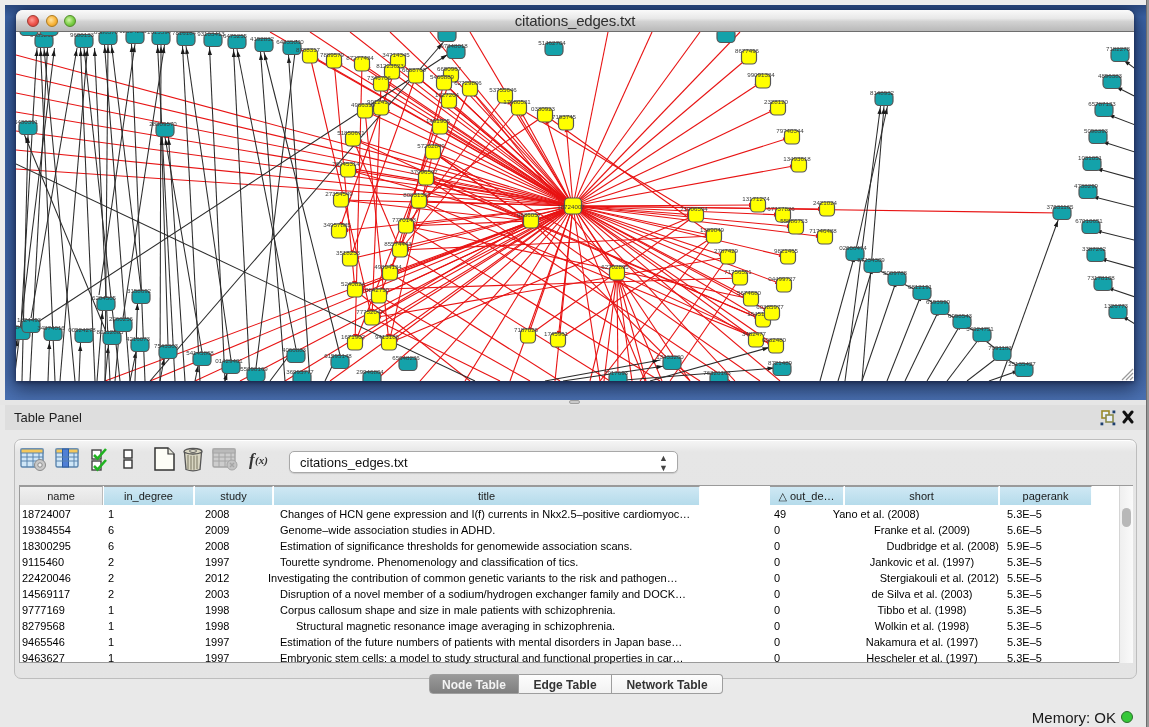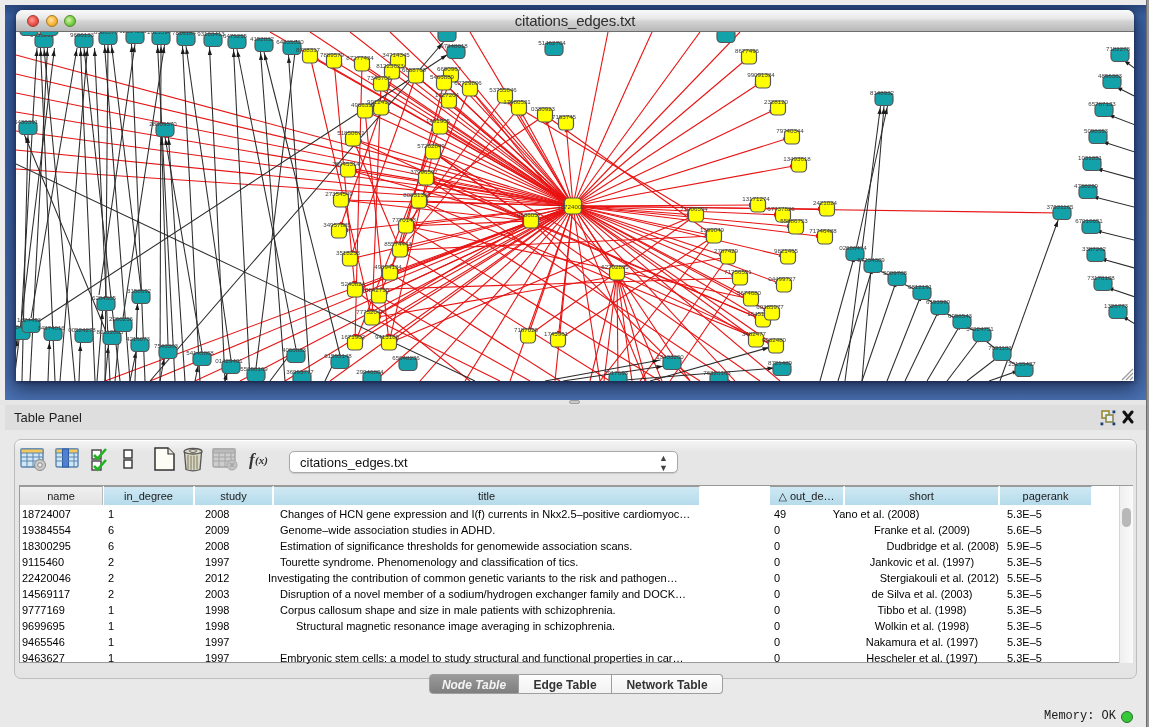--- a/index.html
+++ b/index.html
@@ -31,22 +31,22 @@
 .hc { position:absolute; top:486px; height:19px; background:linear-gradient(180deg,#cfe8f4,#b5dbeb); border-right:1px solid rgba(255,255,255,0.95);
   font-size:11px; color:#1a1a1a; text-align:center; line-height:19px; border-top:1px solid #9a9a9a;}
 .trow { position:absolute; left:0; width:1120px; height:16px; font-size:11px; color:#000; }
 .trow span { position:absolute; top:2px; white-space:nowrap; }
 #scrollbar { position:absolute; left:1119px; top:486px; width:14px; height:177px; background:linear-gradient(90deg,#efefef,#fafafa); border-left:1px solid #d5d5d5; }
 #thumb { position:absolute; left:2px; top:22px; width:9px; height:19px; background:#b8b8b8; border-radius:5px; }
 #tabs { position:absolute; left:429px; top:674px; height:20px; display:flex; font-size:12px; font-weight:bold; }
 .tab { height:20px; line-height:20px; text-align:center; border:1px solid #9e9e9e; border-left:none; background:linear-gradient(180deg,#fdfdfd,#f2f2f2); color:#333; }
 .tab.first { border-left:1px solid #9e9e9e; border-radius:4px 0 0 4px; }
 .tab.last { border-radius:0 4px 4px 0; }
-.tab.sel { background:linear-gradient(180deg,#9a9a9a,#7f7f7f); color:#f4f4f4;font-style:italic; }
-#memory { position:absolute; right:33px; top:709px; font-size:12px; color:#1a1a1a;font-family:Liberation Mono, monospace; }
+.tab.sel { background:linear-gradient(180deg,#9a9a9a,#7f7f7f); color:#f4f4f4; }
+#memory { position:absolute; right:33px; top:709px; font-size:15px; color:#1a1a1a; }
 #memdot { position:absolute; left:1121px; top:711px; width:12px; height:12px; border-radius:50%; background:#35c838; border:1.5px solid #2c6e2c; }
 </style></head>
 <body>
 <div id="app">
 <div id="mdi">
 <div id="win">
  <div id="canvas"></div>
  <div id="titlebar">
   <div class="tl" style="left:11px;background:radial-gradient(circle at 4px 4px,#ff9b93,#ec5048 55%,#c33b32);border:0.5px solid #a03830"></div>
   <div class="tl" style="left:29.5px;background:radial-gradient(circle at 4px 4px,#ffe3a0,#f8b43a 55%,#d7901e);border:0.5px solid #ad7a1e"></div>
@@ -865,32 +865,33 @@
 <div class="trow" style="top:602px">
 <span style="left:22px">9777169</span>
       <span style="left:108px">1</span>
       <span style="left:205px">1998</span>
 <span style="left:280px">Corpus callosum shape and size in male patients with schizophrenia.</span>
       <span style="left:774px">0</span>
 <span style="left:845px;width:154px;text-align:center">Tibbo et al. (1998)</span>
       <span style="left:1007px">5.3E–5</span>
 </div>
 <div class="trow" style="top:618px">
-<span style="left:22px">9699695</span>
+<span style="left:22px">8279568</span>
       <span style="left:108px">1</span>
       <span style="left:205px">1998</span>
 <span style="left:296px">Structural magnetic resonance image averaging in schizophrenia.</span>
       <span style="left:774px">0</span>
 <span style="left:845px;width:154px;text-align:center">Wolkin et al. (1998)</span>
       <span style="left:1007px">5.3E–5</span>
 </div>
 <div class="trow" style="top:634px">
 <span style="left:22px">9465546</span>
       <span style="left:108px">1</span>
       <span style="left:205px">1997</span>
+<span style="left:280px">Estimation of the future numbers of patients with mental disorders in Japan base…</span>
       <span style="left:774px">0</span>
 <span style="left:845px;width:154px;text-align:center">Nakamura et al. (1997)</span>
       <span style="left:1007px">5.3E–5</span>
 </div>
 <div class="trow" style="top:650px">
 <span style="left:22px">9463627</span>
       <span style="left:108px">1</span>
       <span style="left:205px">1997</span>
 <span style="left:280px">Embryonic stem cells: a model to study structural and functional properties in car…</span>
       <span style="left:774px">0</span>

